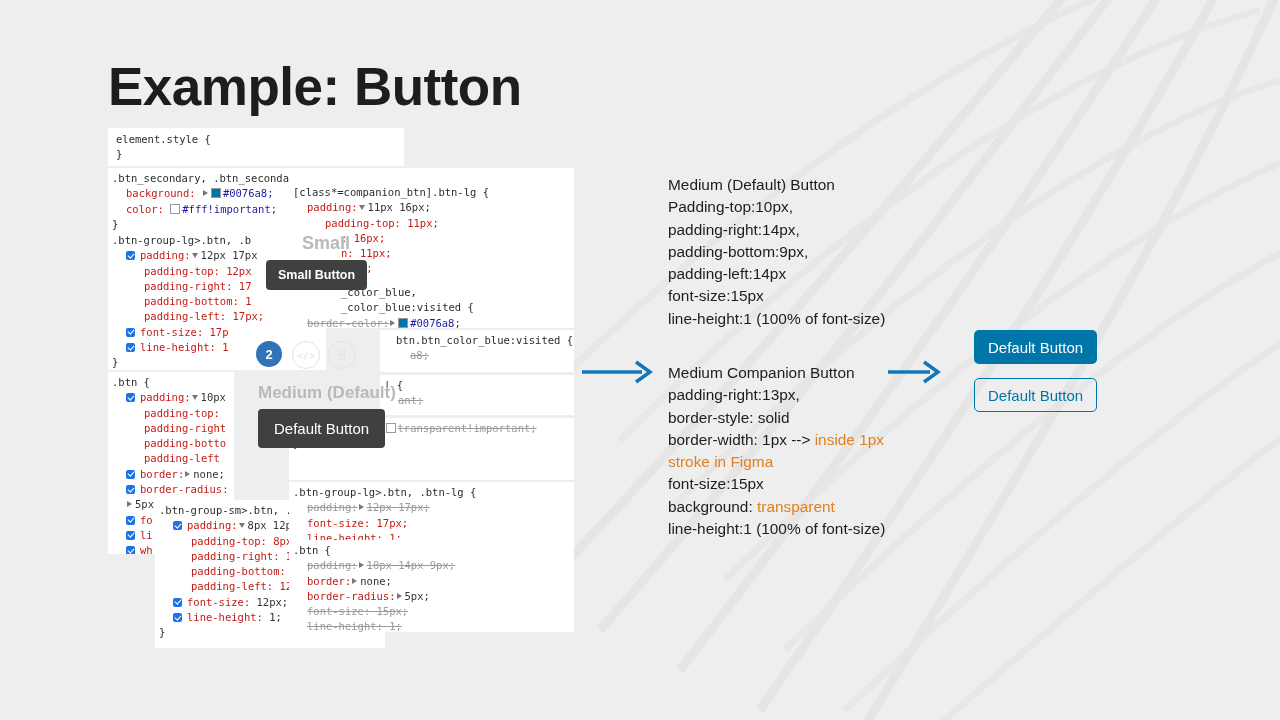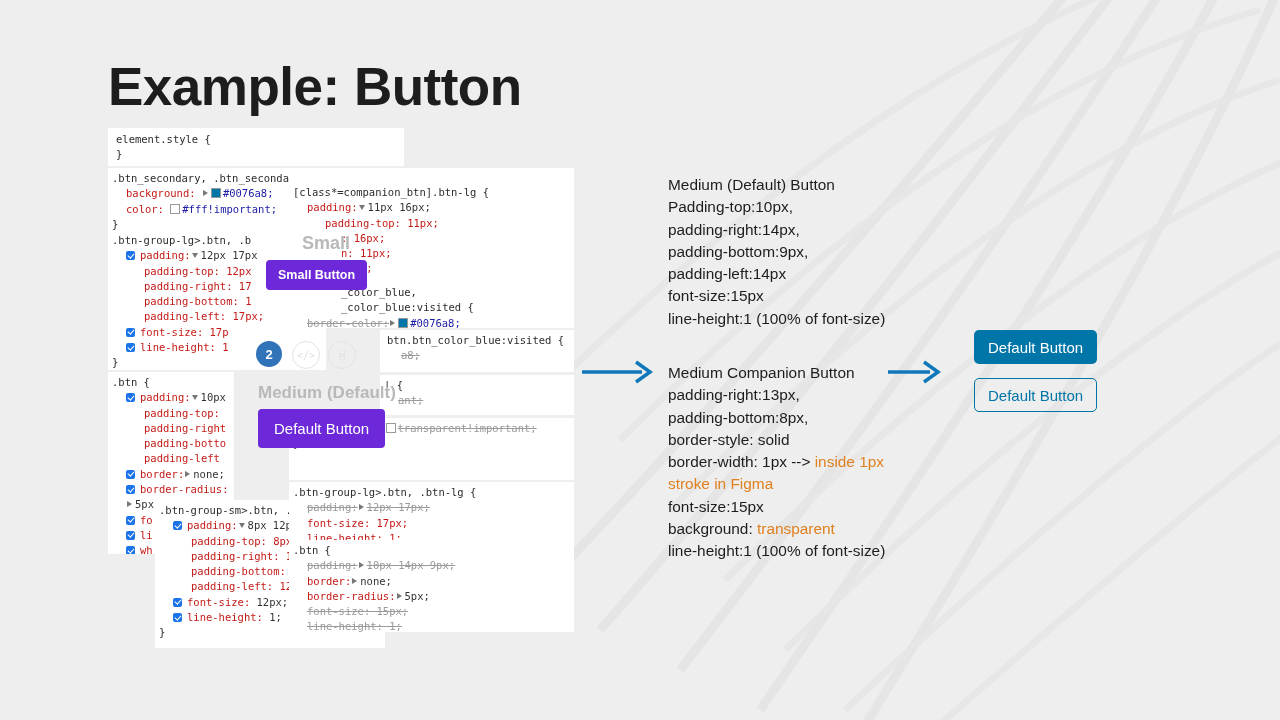--- a/index.html
+++ b/index.html
@@ -63,36 +63,36 @@
   .swatch.white{ background:#fff; }
 
   
   #panel-element{ left:108px; top:128px; width:296px; height:38px; padding:4px 0 0 4px;}
   #panel-secondary{ left:108px; top:168px; width:466px; height:62px; padding:3px 0 0 0;}
   #panel-lg{ left:108px; top:230px; width:218px; height:140px; padding:3px 0 0 0;}
   #panel-btn{ left:108px; top:372px; width:126px; height:182px; padding:3px 0 0 0;}
   #panel-sm{ left:155px; top:500px; width:230px; height:148px; padding:3px 0 0 0;}
   #panel-companion{ left:289px; top:182px; width:285px; height:118px; padding:3px 15px 0 0;}
   #panel-colorblue{ left:289px; top:282px; width:285px; height:46px; padding:3px 0 0 0;}
-  #panel-visited{ left:380px; top:330px; width:194px; height:42px; padding:3px 0 0 3px;}
+  #panel-visited{ left:380px; top:330px; width:194px; height:42px; padding:3px 0 0 12px;}
   #panel-important{ left:380px; top:375px; width:194px; height:40px; padding:3px 0 0 0;}
   #panel-transparent{ left:289px; top:418px; width:285px; height:62px; padding:3px 0 0 0;}
   #panel-lg2{ left:289px; top:482px; width:285px; height:62px; padding:3px 0 0 0;}
   #panel-btn2{ left:289px; top:540px; width:285px; height:92px; padding:3px 0 0 0;}
 
   
   .ov-label{
     position:absolute; color:#b9b9b9; font-weight:bold;
     font-family:"Liberation Sans", sans-serif;
   }
   #ov-small-label{ left:262px; top:233px; font-size:18px;margin-left:40px; }
   #ov-medium-label{ left:258px; top:383px; font-size:17px; }
   .ov-btn{
     position:absolute; border:none; border-radius:4px;
-    background:#6d28d9; color:#ffffff;
+    background:#404040; color:#ffffff;
     font-family:"Liberation Sans", sans-serif;
     cursor:pointer;
   }
   #ov-small-btn{ left:266px; top:260px; padding:8px 12px; font-size:12.5px; font-weight:bold;}
   #ov-default-btn{ left:258px; top:409px; padding:11px 16px; font-size:15px; }
 
   #badge-2{
     position:absolute; left:256px; top:341px; width:26px; height:26px;
     border-radius:50%; background:#3173b8; color:#fff;
     font-size:13px; font-weight:bold; display:flex; align-items:center;
@@ -320,21 +320,20 @@
   <div>padding-right:14px,</div>
   <div>padding-bottom:9px,</div>
   <div>padding-left:14px</div>
   <div>font-size:15px</div>
   <div>line-height:1 (100% of font-size)</div>
 </div>
 
 <div class="spec-block" id="spec-companion">
   <div>Medium Companion Button</div>
   <div>padding-right:13px,</div>
-  <div>padding-bottom:8px,</div>
   <div>border-style: solid</div>
   <div>
     <span>border-width: 1px --&gt; </span><span class="hl">inside 1px stroke in Figma</span>
   </div>
   <div>font-size:15px</div>
   <div>
     <span>background: </span><span class="hl">transparent</span>
   </div>
   <div>line-height:1 (100% of font-size)</div>
 </div>

